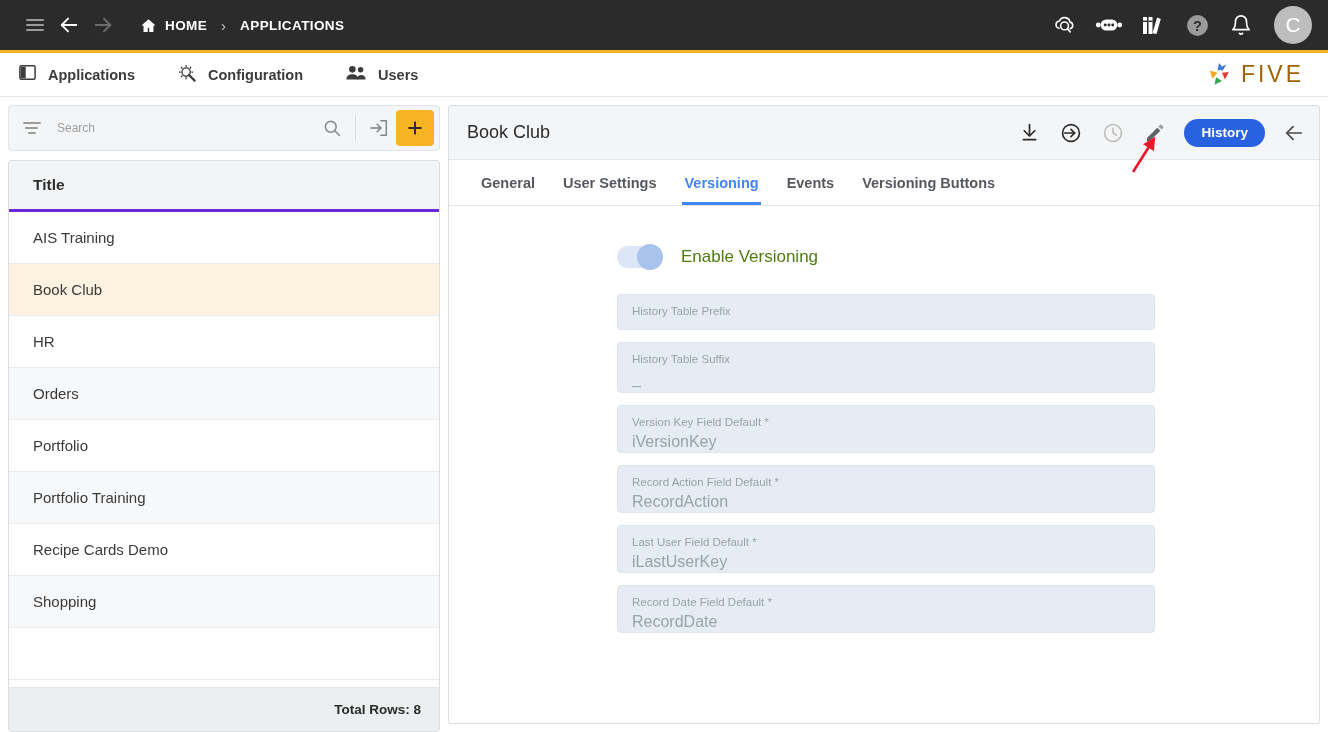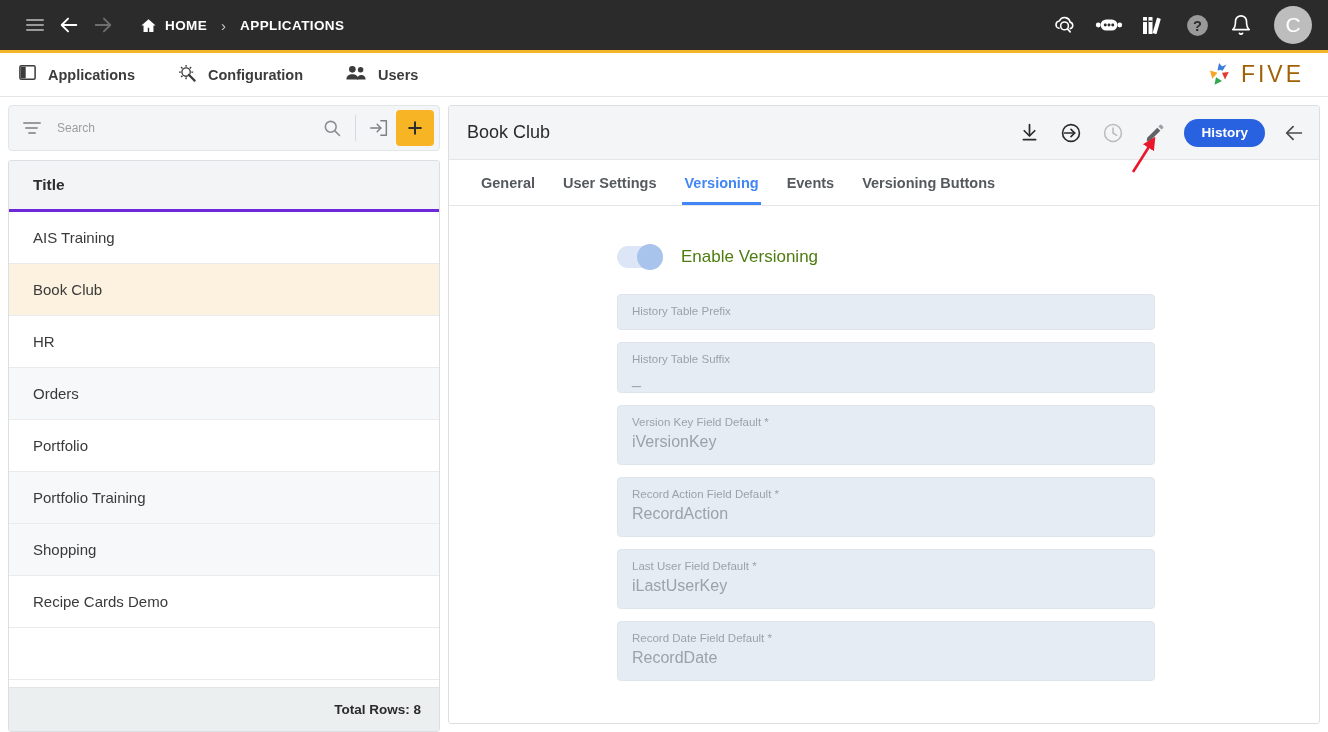--- a/index.html
+++ b/index.html
@@ -132,21 +132,21 @@
   .toggle-row { display: flex; align-items: center; gap: 18px; margin-bottom: 26px; }
   .switch { width: 46px; height: 22px; background: #dde6f7; border-radius: 11px; position: relative; cursor: pointer; }
   .switch::after {
     content: ""; position: absolute; right: 0; top: -2px; width: 26px; height: 26px;
     border-radius: 50%; background: #a8c3ec;
   }
   .toggle-lbl { font-size: 17px; color: #4d7c0f; }
 
   .field {
     width: 538px; background: #e6ecf3; border: 1px solid #dde4ec; border-radius: 4px;
-    padding: 9px 14px 0 14px; margin-bottom: 12px; height: 60px; cursor: default;
+    padding: 9px 14px 0 14px; margin-bottom: 12px; height: 48px; cursor: default;
   }
   .field .flabel { font-size: 11.5px; color: #9aa2ab; line-height: 15px; }
   .field .fvalue { font-size: 16px; color: #9aa2ab; line-height: 22px; margin-top: 1px; }
   .field.empty { height: 36px; }
   .field.suffix { height: 51px; }
 
   
   .annot-arrow { position: absolute; pointer-events: none; left: 0; top: 0; }
 </style>
 </head>
@@ -324,25 +324,25 @@
             </div>
           <div class="row even">
               <span>Orders</span>
             </div>
           <div class="row odd">
               <span>Portfolio</span>
             </div>
           <div class="row even">
               <span>Portfolio Training</span>
             </div>
+          <div class="row odd">
+              <span>Recipe Cards Demo</span>
+            </div>
           <div class="row even">
               <span>Shopping</span>
-            </div>
-          <div class="row odd">
-              <span>Recipe Cards Demo</span>
             </div>
           <div class="row odd blank"></div>
         </div>
         <div class="list-foot">
           <span class="tot">Total Rows: 8</span>
         </div>
       </div>
     </div>
 
     <div class="main">

